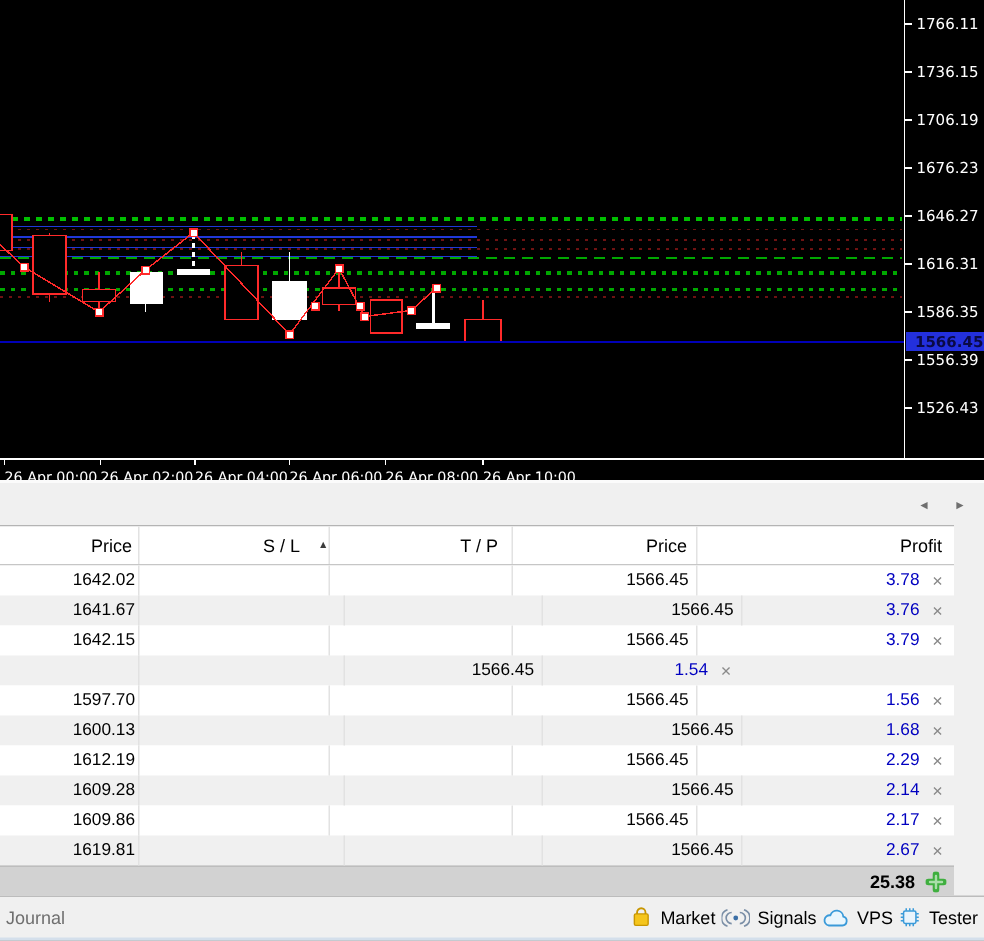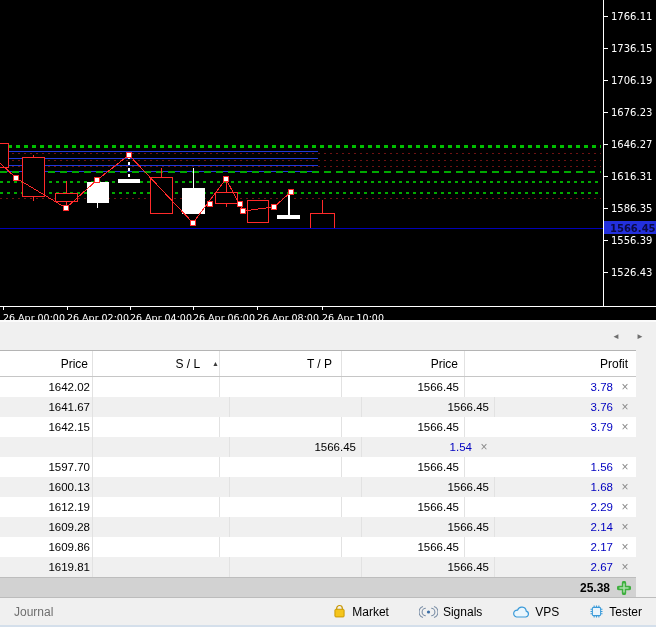--- a/index.html
+++ b/index.html
@@ -41,24 +41,24 @@
   .h-center{justify-content:flex-end;padding-left:22px;}
   .sort-arrow{font-size:7px;color:#3c3c3c;margin-left:12px;}
   .t-total{display:flex;align-items:center;justify-content:flex-end;height:20px;background:#d2d2d2;border-top:1px solid #bdbdbd;box-sizing:border-box;padding-right:5px;}
   .total-val{font-weight:bold;font-size:12px;}
   .plus-icon{margin-left:7px;display:block;}
 
   
   .status-bar{
     height:31px;box-sizing:border-box;background:#f0f0f0;
     border-top:1px solid #bcbcbc;border-bottom:3px solid #d4dfeb;
-    display:flex;align-items:center;padding:0 14px;font-size:12px;
+    display:flex;align-items:center;padding:0 4px;font-size:12px;
   }
   .journal-label{color:#6f6f6f;cursor:default;}
-  .status-tabs{margin-left:auto;display:flex;align-items:center;gap:30px;}
+  .status-tabs{margin-left:auto;display:flex;align-items:center;gap:4px;}
   .status-tab{display:flex;align-items:center;gap:5px;color:#000;cursor:default;}
   .status-tab svg{display:block;}
 </style>
 </head>
 <body>
 
 <div class="chart-panel">
   <svg width="656" height="320" viewBox="0 0 656 320" shape-rendering="crispEdges">
       <rect x="0" y="0" width="656" height="320" fill="#000000"></rect>
       <line x1="0" y1="151" x2="318" y2="151" stroke="#2038d8" stroke-width="1"></line>

